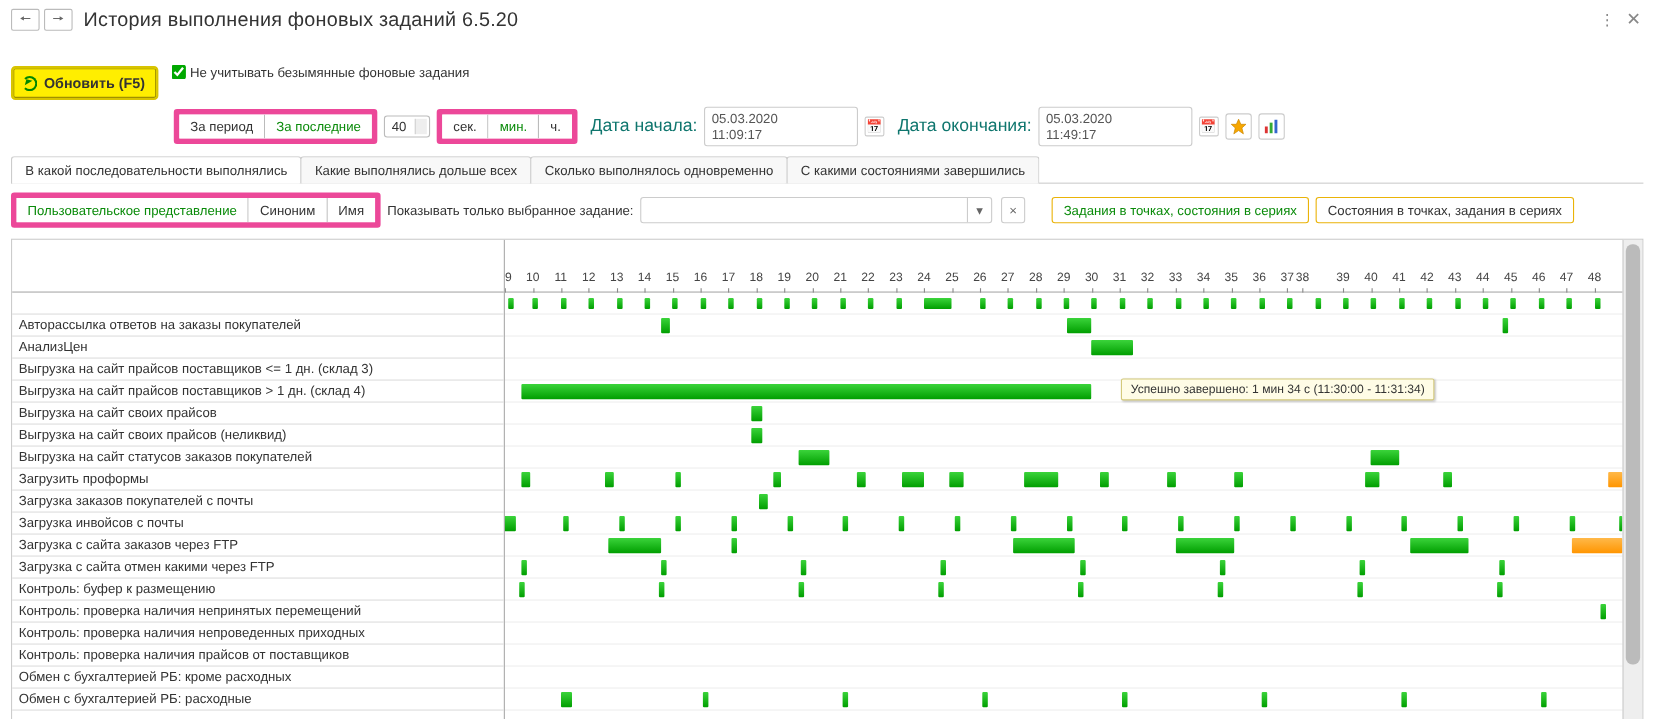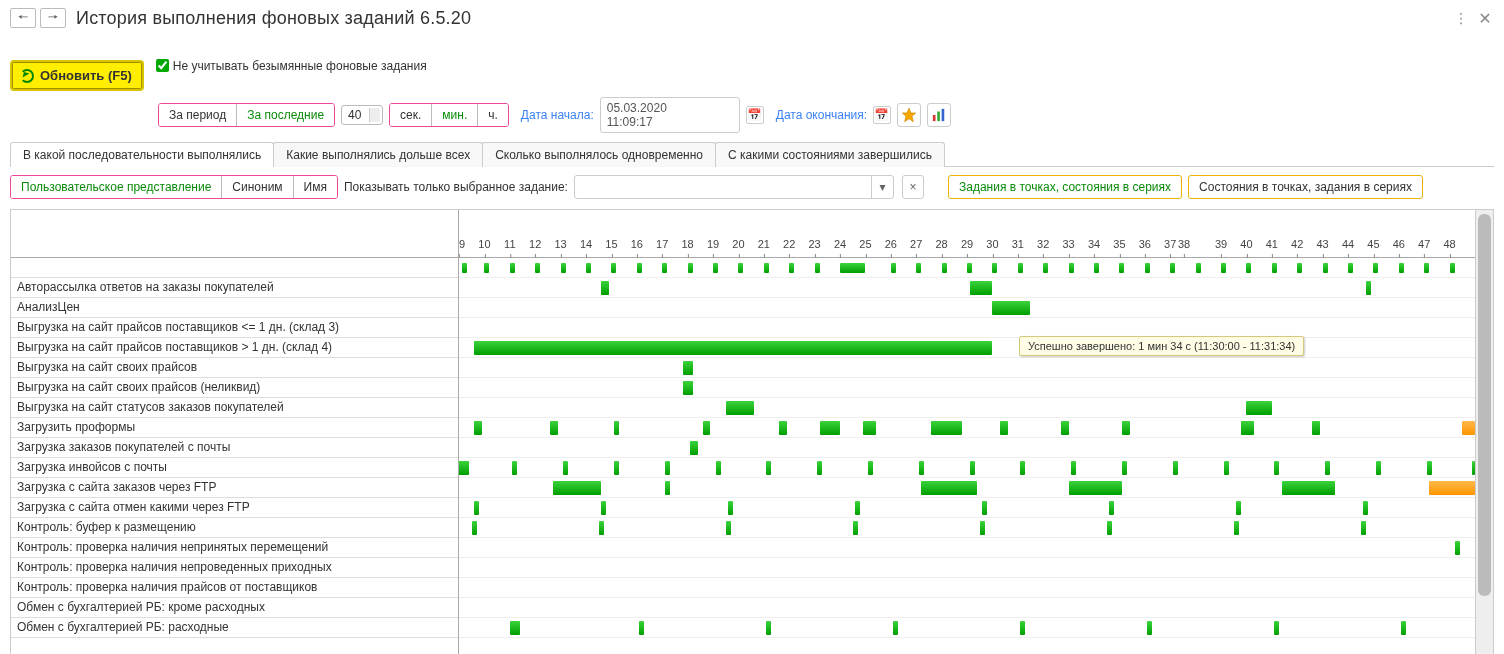--- a/index.html
+++ b/index.html
@@ -14,27 +14,27 @@
   .close-btn { font-size:16px; }
 
   .toolbar-row1 { display:flex; align-items:center; gap:12px; margin-top:10px; }
   .refresh-btn { background:#ffee00; border:2px solid #d8c400; border-radius:4px; padding:6px 10px 6px 8px; display:flex; align-items:center; gap:6px; font-weight:bold; cursor:pointer; font-size:13px; box-shadow:0 0 0 1px #a09000 inset;margin-top:20px; }
   .refresh-icon { width:14px; height:14px; border:2px solid #008800; border-radius:50%; border-left-color:transparent; position:relative;}
   .refresh-icon::after { content:''; position:absolute; top:-3px; left:-2px; border:4px solid transparent; border-bottom-color:#008800; transform:rotate(-30deg);}
   .chk { display:flex; align-items:center; gap:4px; color:#333;}
   .chk input { accent-color:#00a800; margin:0;}
 
   .toolbar-row2 { display:flex; align-items:center; gap:6px; margin-top:6px; flex-wrap:nowrap;}
-  .btn-group { display:flex; border:1px solid #ec4899; border-radius:3px; overflow:hidden;}
+  .btn-group { display:flex; border:5px solid #ec4899; border-radius:3px; overflow:hidden;}
   .seg-btn { padding:4px 10px; background:#fff; border:none; border-right:1px solid #bbb; cursor:pointer; font-size:12px; color:#333;}
   .seg-btn:last-child { border-right:none; }
   .seg-btn.active { color:#0a8b0a; font-weight:normal;}
   .spinner { width:42px; border:1px solid #bbb; border-radius:3px; padding:2px 14px 2px 6px; font-size:12px; position:relative;}
   .spinner::after { content:''; position:absolute; right:2px; top:2px; bottom:2px; width:10px; background:linear-gradient(#eee,#eee); border-left:1px solid #ccc;}
-  .lbl { color:#3b82f6; font-size:12px; margin-left:6px;}
+  .lbl { color:#0f766e; font-size:16px; margin-left:6px;}
   .date-field { width:140px; border:1px solid #ccc; border-radius:3px; padding:3px 24px 3px 6px; color:#555; font-size:12px; position:relative; background:#fff;}
   .date-icon { width:18px; height:18px; border:1px solid #ccc; border-radius:2px; display:flex; align-items:center; justify-content:center; color:#888; cursor:pointer;}
   .star-btn, .chart-btn { width:24px; height:24px; border:1px solid #ccc; border-radius:3px; display:flex; align-items:center; justify-content:center; cursor:pointer;}
   .star-btn svg { width:16px; height:16px; fill:#f7a700; stroke:#cc8800;}
   .chart-btn svg { width:14px; height:14px; }
 
   .tabs { display:flex; margin-top:8px; border-bottom:1px solid #ccc;}
   .tab { padding:5px 12px; border:1px solid #ccc; border-bottom:none; margin-right:-1px; background:#f8f8f8; cursor:pointer; font-size:12px; border-radius:3px 3px 0 0; position:relative; top:1px;}
   .tab.active { background:#fff; z-index:2;}
 
@@ -102,20 +102,21 @@
     <div class="spinner">40</div>
     <div class="btn-group">
       <button class="seg-btn">сек.</button>
       <button class="seg-btn active">мин.</button>
       <button class="seg-btn">ч.</button>
     </div>
     <span class="lbl">Дата начала:</span>
     <div class="date-field">05.03.2020 11:09:17</div>
     <div class="date-icon">📅</div>
     <span class="lbl">Дата окончания:</span>
+    <div class="date-field">05.03.2020 11:49:17</div>
     <div class="date-icon">📅</div>
     <div class="star-btn">
       <svg viewBox="0 0 24 24">
           <polygon points="12,2 15,9 22,9 16.5,14 18.5,22 12,17.5 5.5,22 7.5,14 2,9 9,9"></polygon>
         </svg>
     </div>
     <div class="chart-btn">
       <svg viewBox="0 0 16 16">
           <rect x="1" y="8" width="3" height="7" fill="#d33"></rect>
           <rect x="6" y="4" width="3" height="11" fill="#3a3"></rect>

